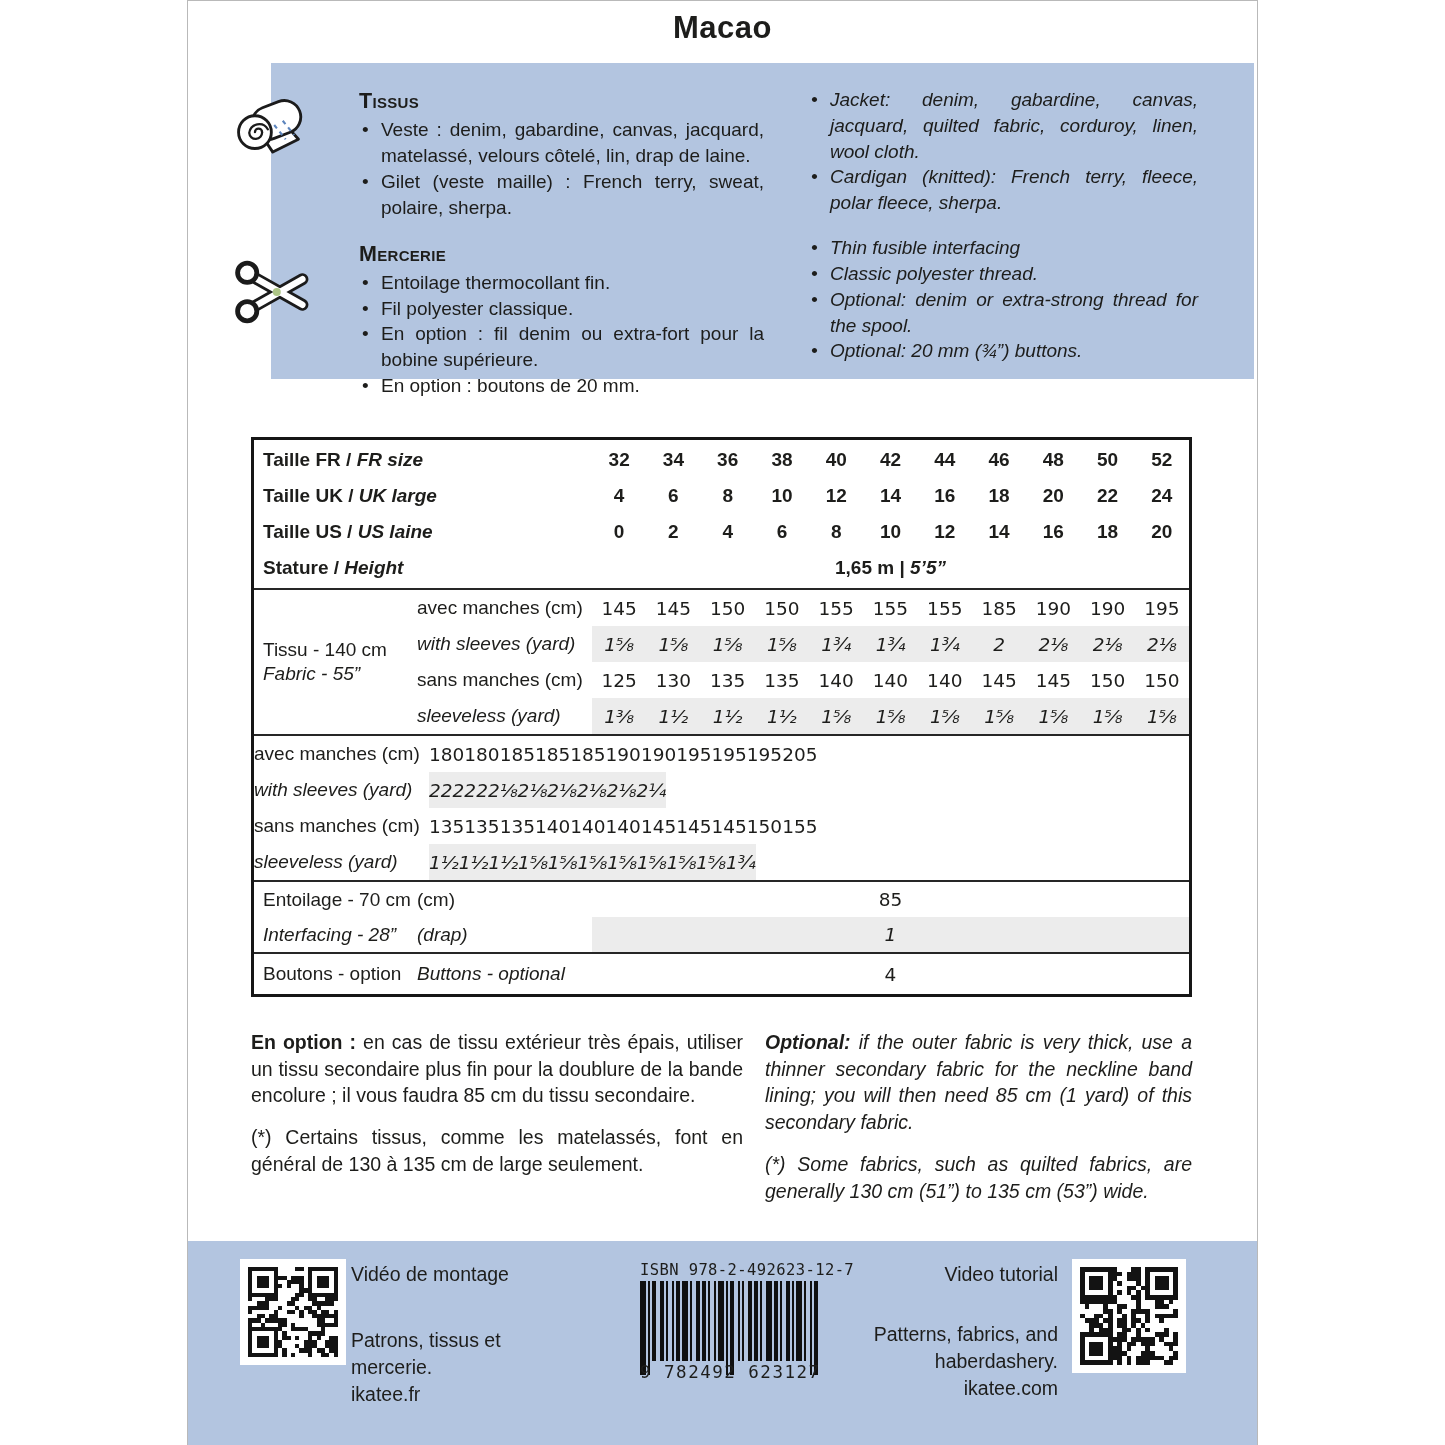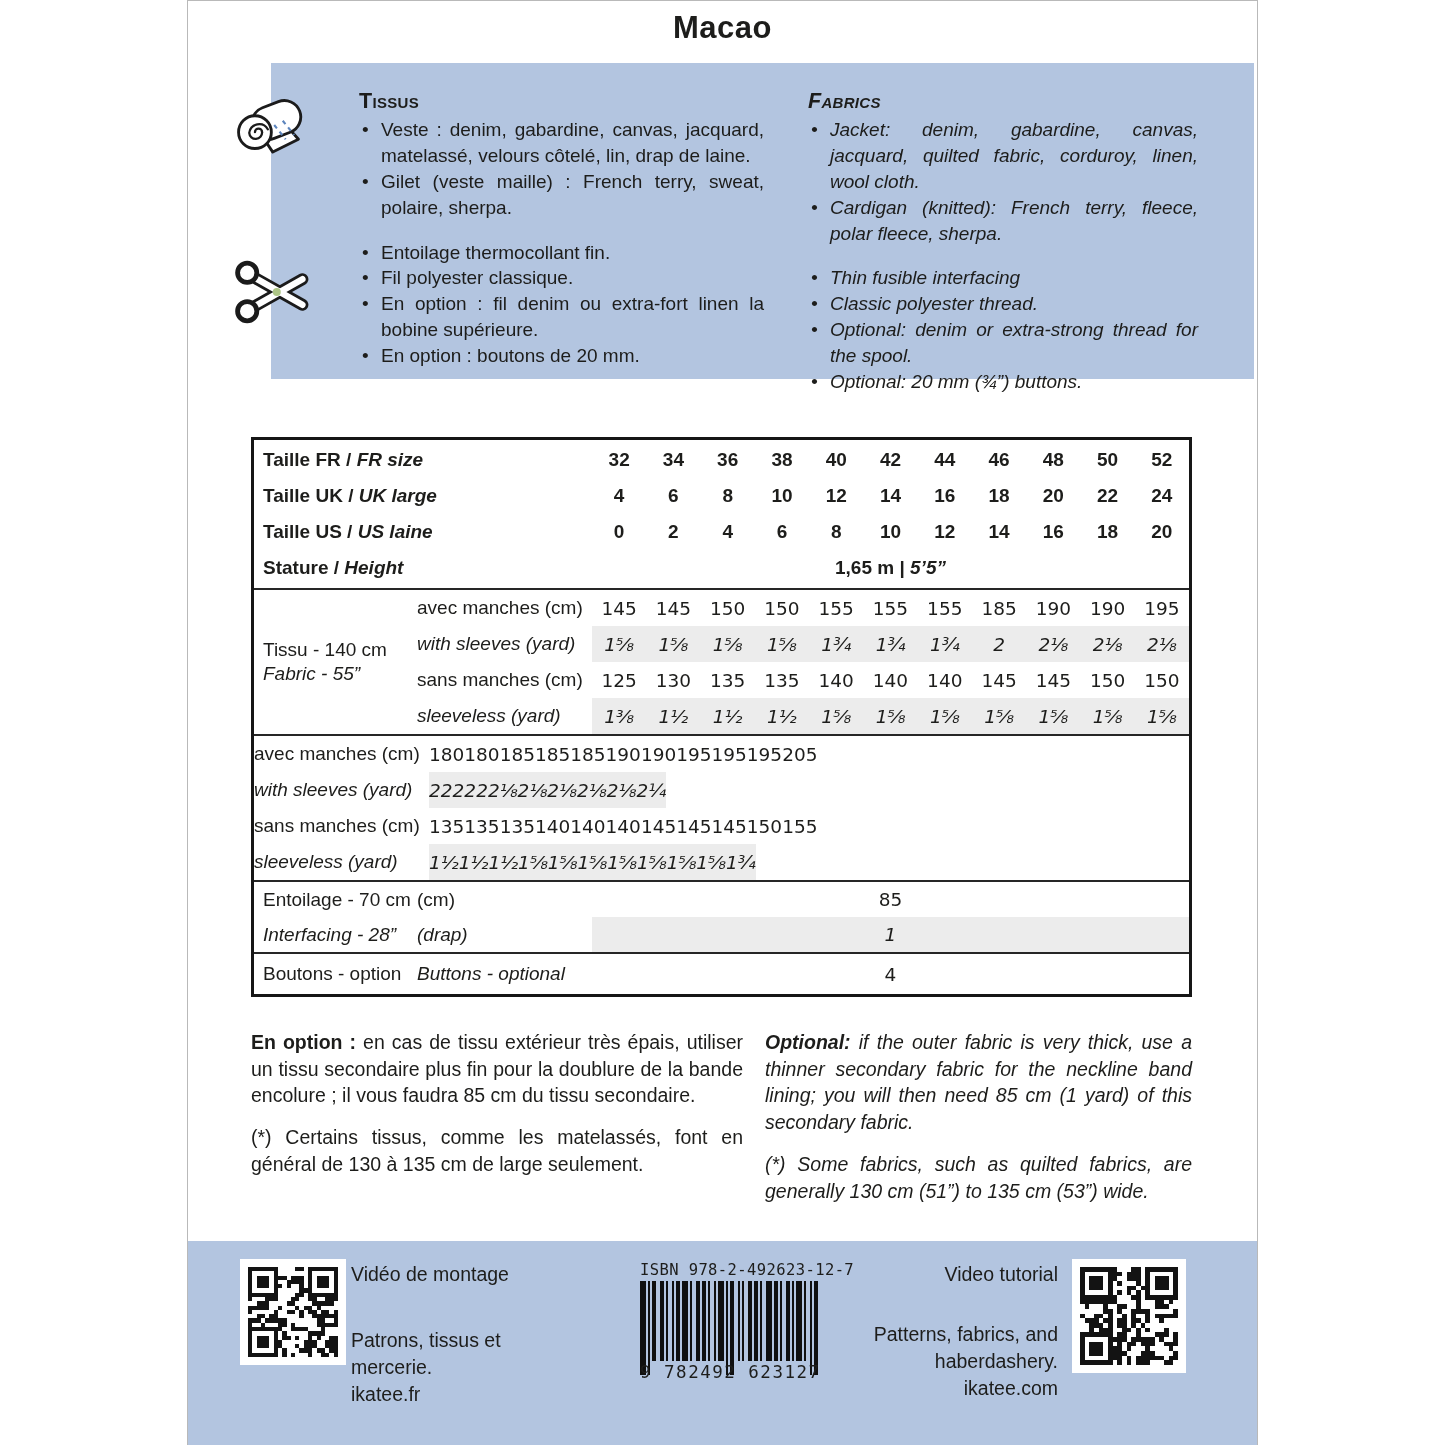--- a/index.html
+++ b/index.html
@@ -133,41 +133,41 @@
           <div class="ib-item">
             <span class="ib-bullet">•</span>
             <span class="ib-text">Veste : denim, gabardine, canvas, jacquard, matelassé, velours côtelé, lin, drap de laine.</span>
           </div>
           <div class="ib-item">
             <span class="ib-bullet">•</span>
             <span class="ib-text">Gilet (veste maille) : French terry, sweat, polaire, sherpa.</span>
           </div>
         </div>
         <div class="ib-sec">
+          <div class="ib-head">Mercerie</div>
           <div class="ib-item">
             <span class="ib-bullet">•</span>
             <span class="ib-text">Entoilage thermocollant fin.</span>
           </div>
           <div class="ib-item">
             <span class="ib-bullet">•</span>
             <span class="ib-text">Fil polyester classique.</span>
           </div>
           <div class="ib-item">
             <span class="ib-bullet">•</span>
-            <span class="ib-text">En option : fil denim ou extra-fort linen la bobine supérieure.</span>
+            <span class="ib-text">En option : fil denim ou extra-fort pour la bobine supérieure.</span>
           </div>
           <div class="ib-item">
             <span class="ib-bullet">•</span>
             <span class="ib-text">En option : boutons de 20 mm.</span>
           </div>
         </div>
       </div>
     <div class="ib-col en">
         <div class="ib-sec">
-          <div class="ib-head">Fabrics</div>
           <div class="ib-item">
             <span class="ib-bullet">•</span>
             <span class="ib-text">Jacket: denim, gabardine, canvas, jacquard, quilted fabric, corduroy, linen, wool cloth.</span>
           </div>
           <div class="ib-item">
             <span class="ib-bullet">•</span>
             <span class="ib-text">Cardigan (knitted): French terry, fleece, polar fleece, sherpa.</span>
           </div>
         </div>
         <div class="ib-sec">

